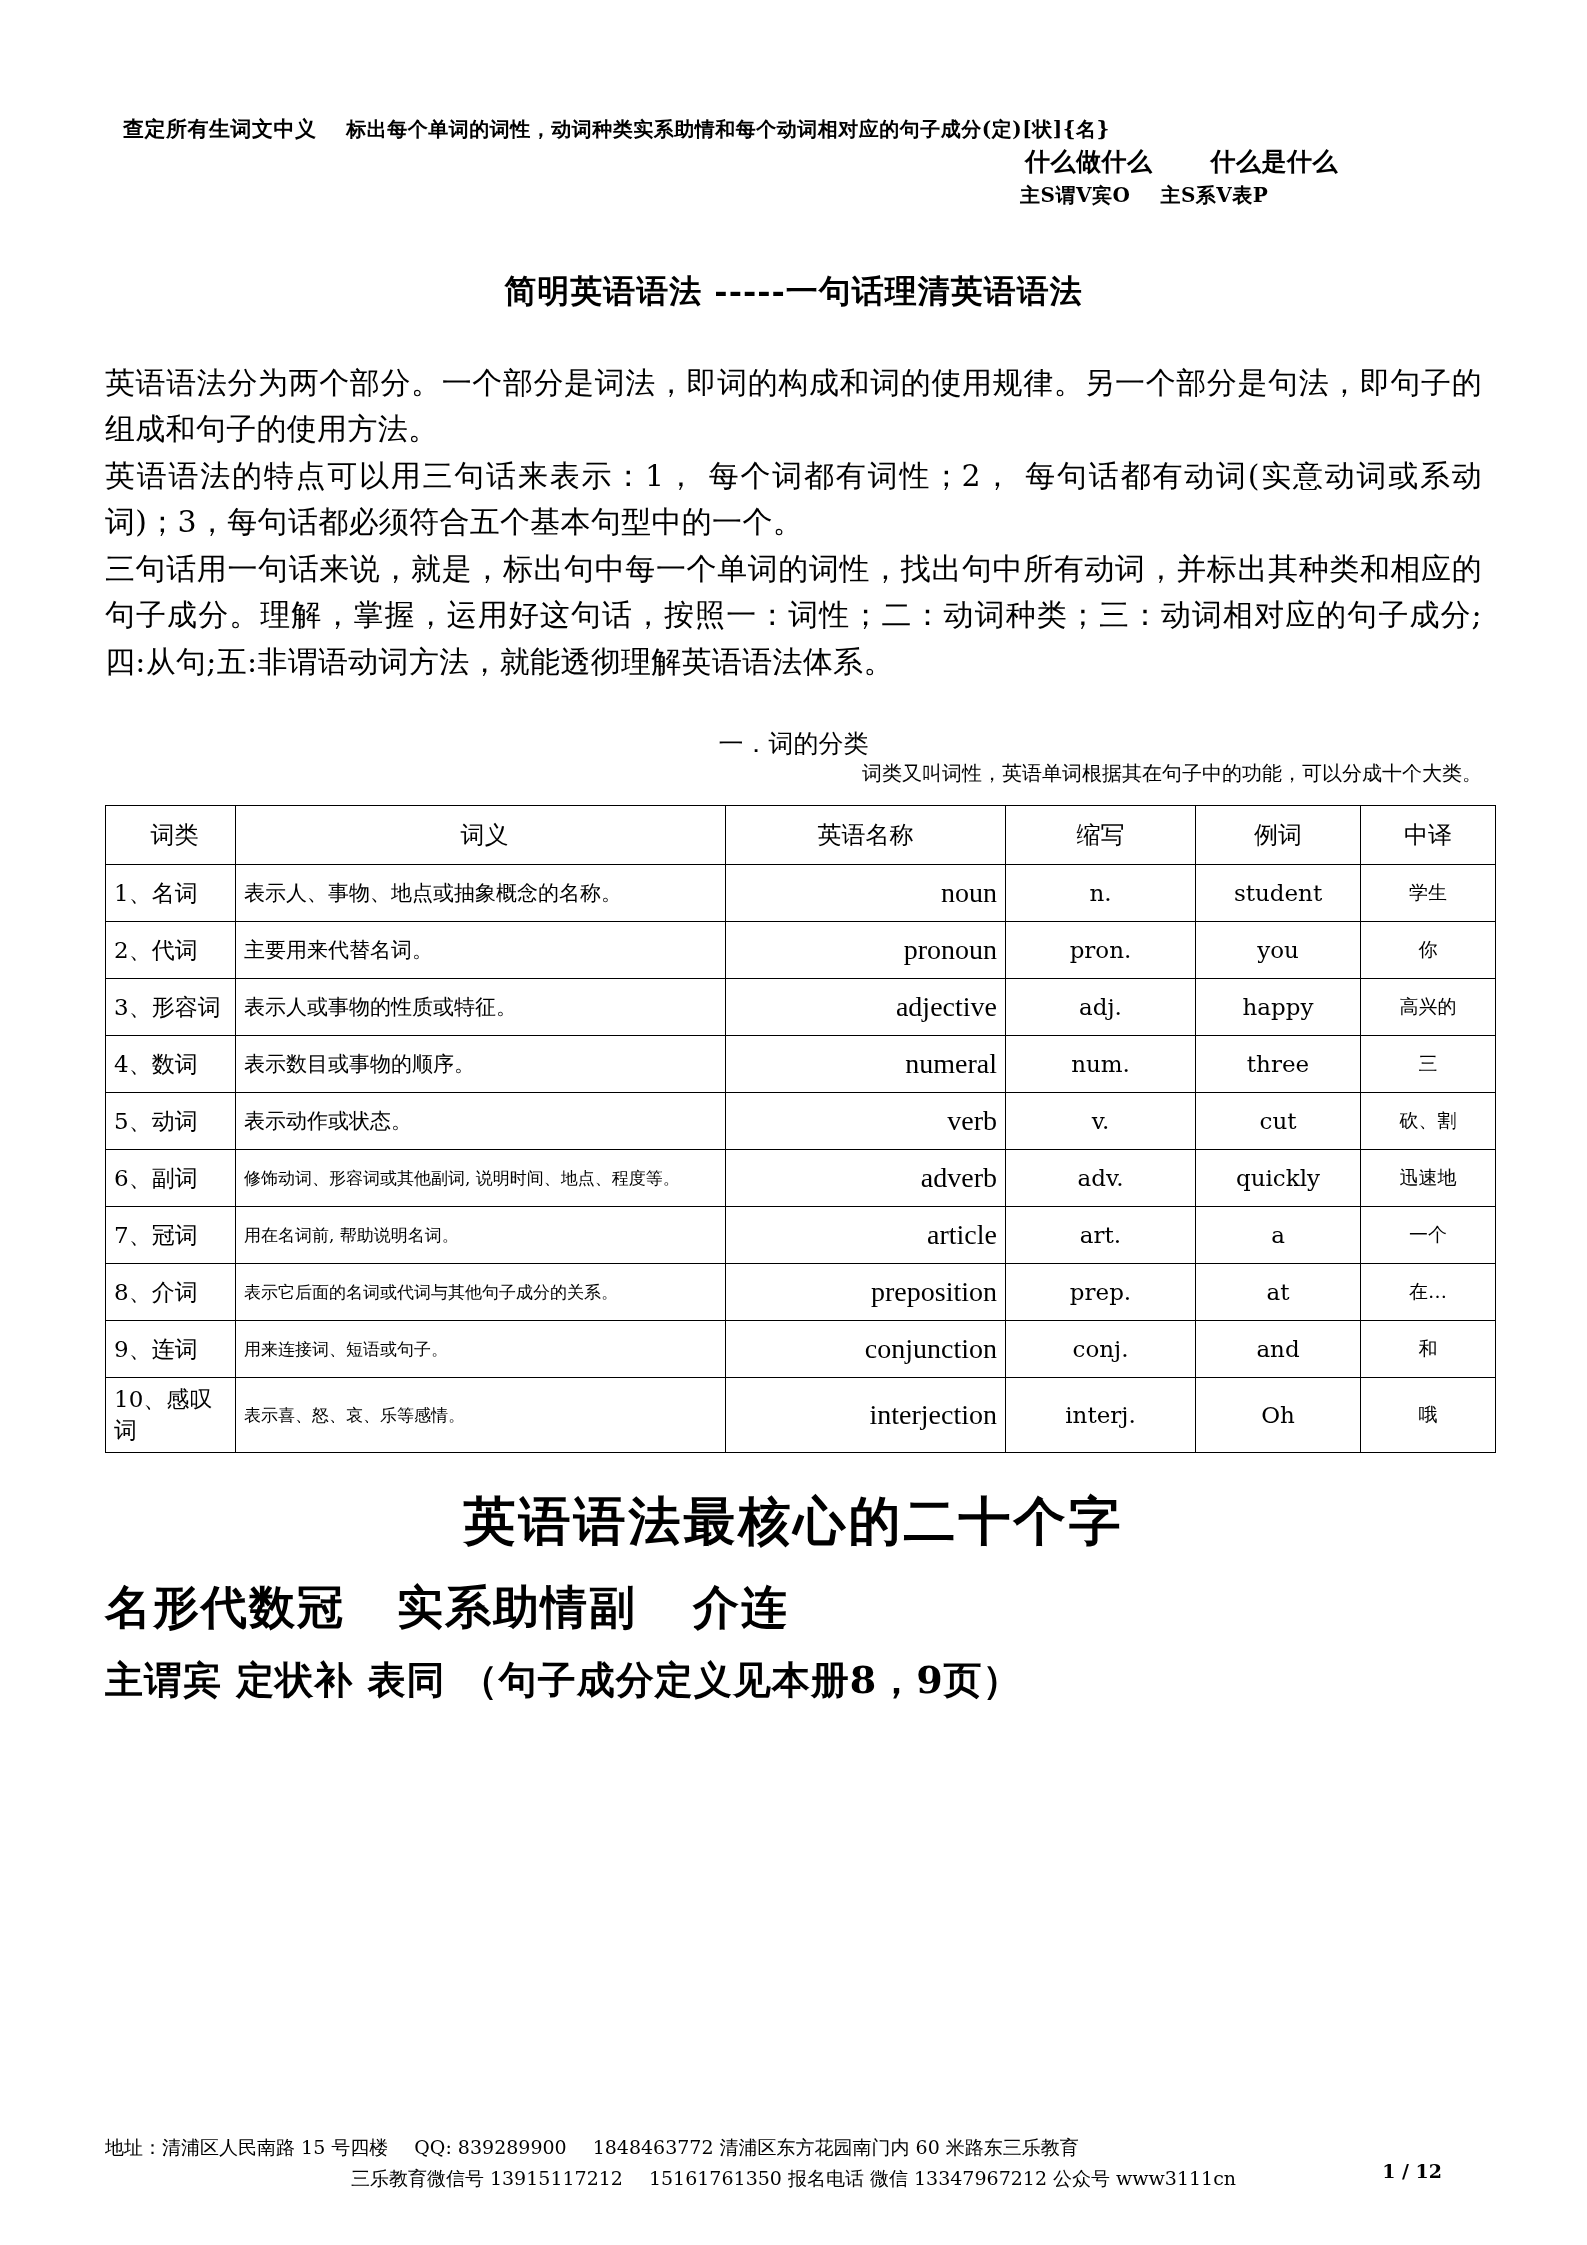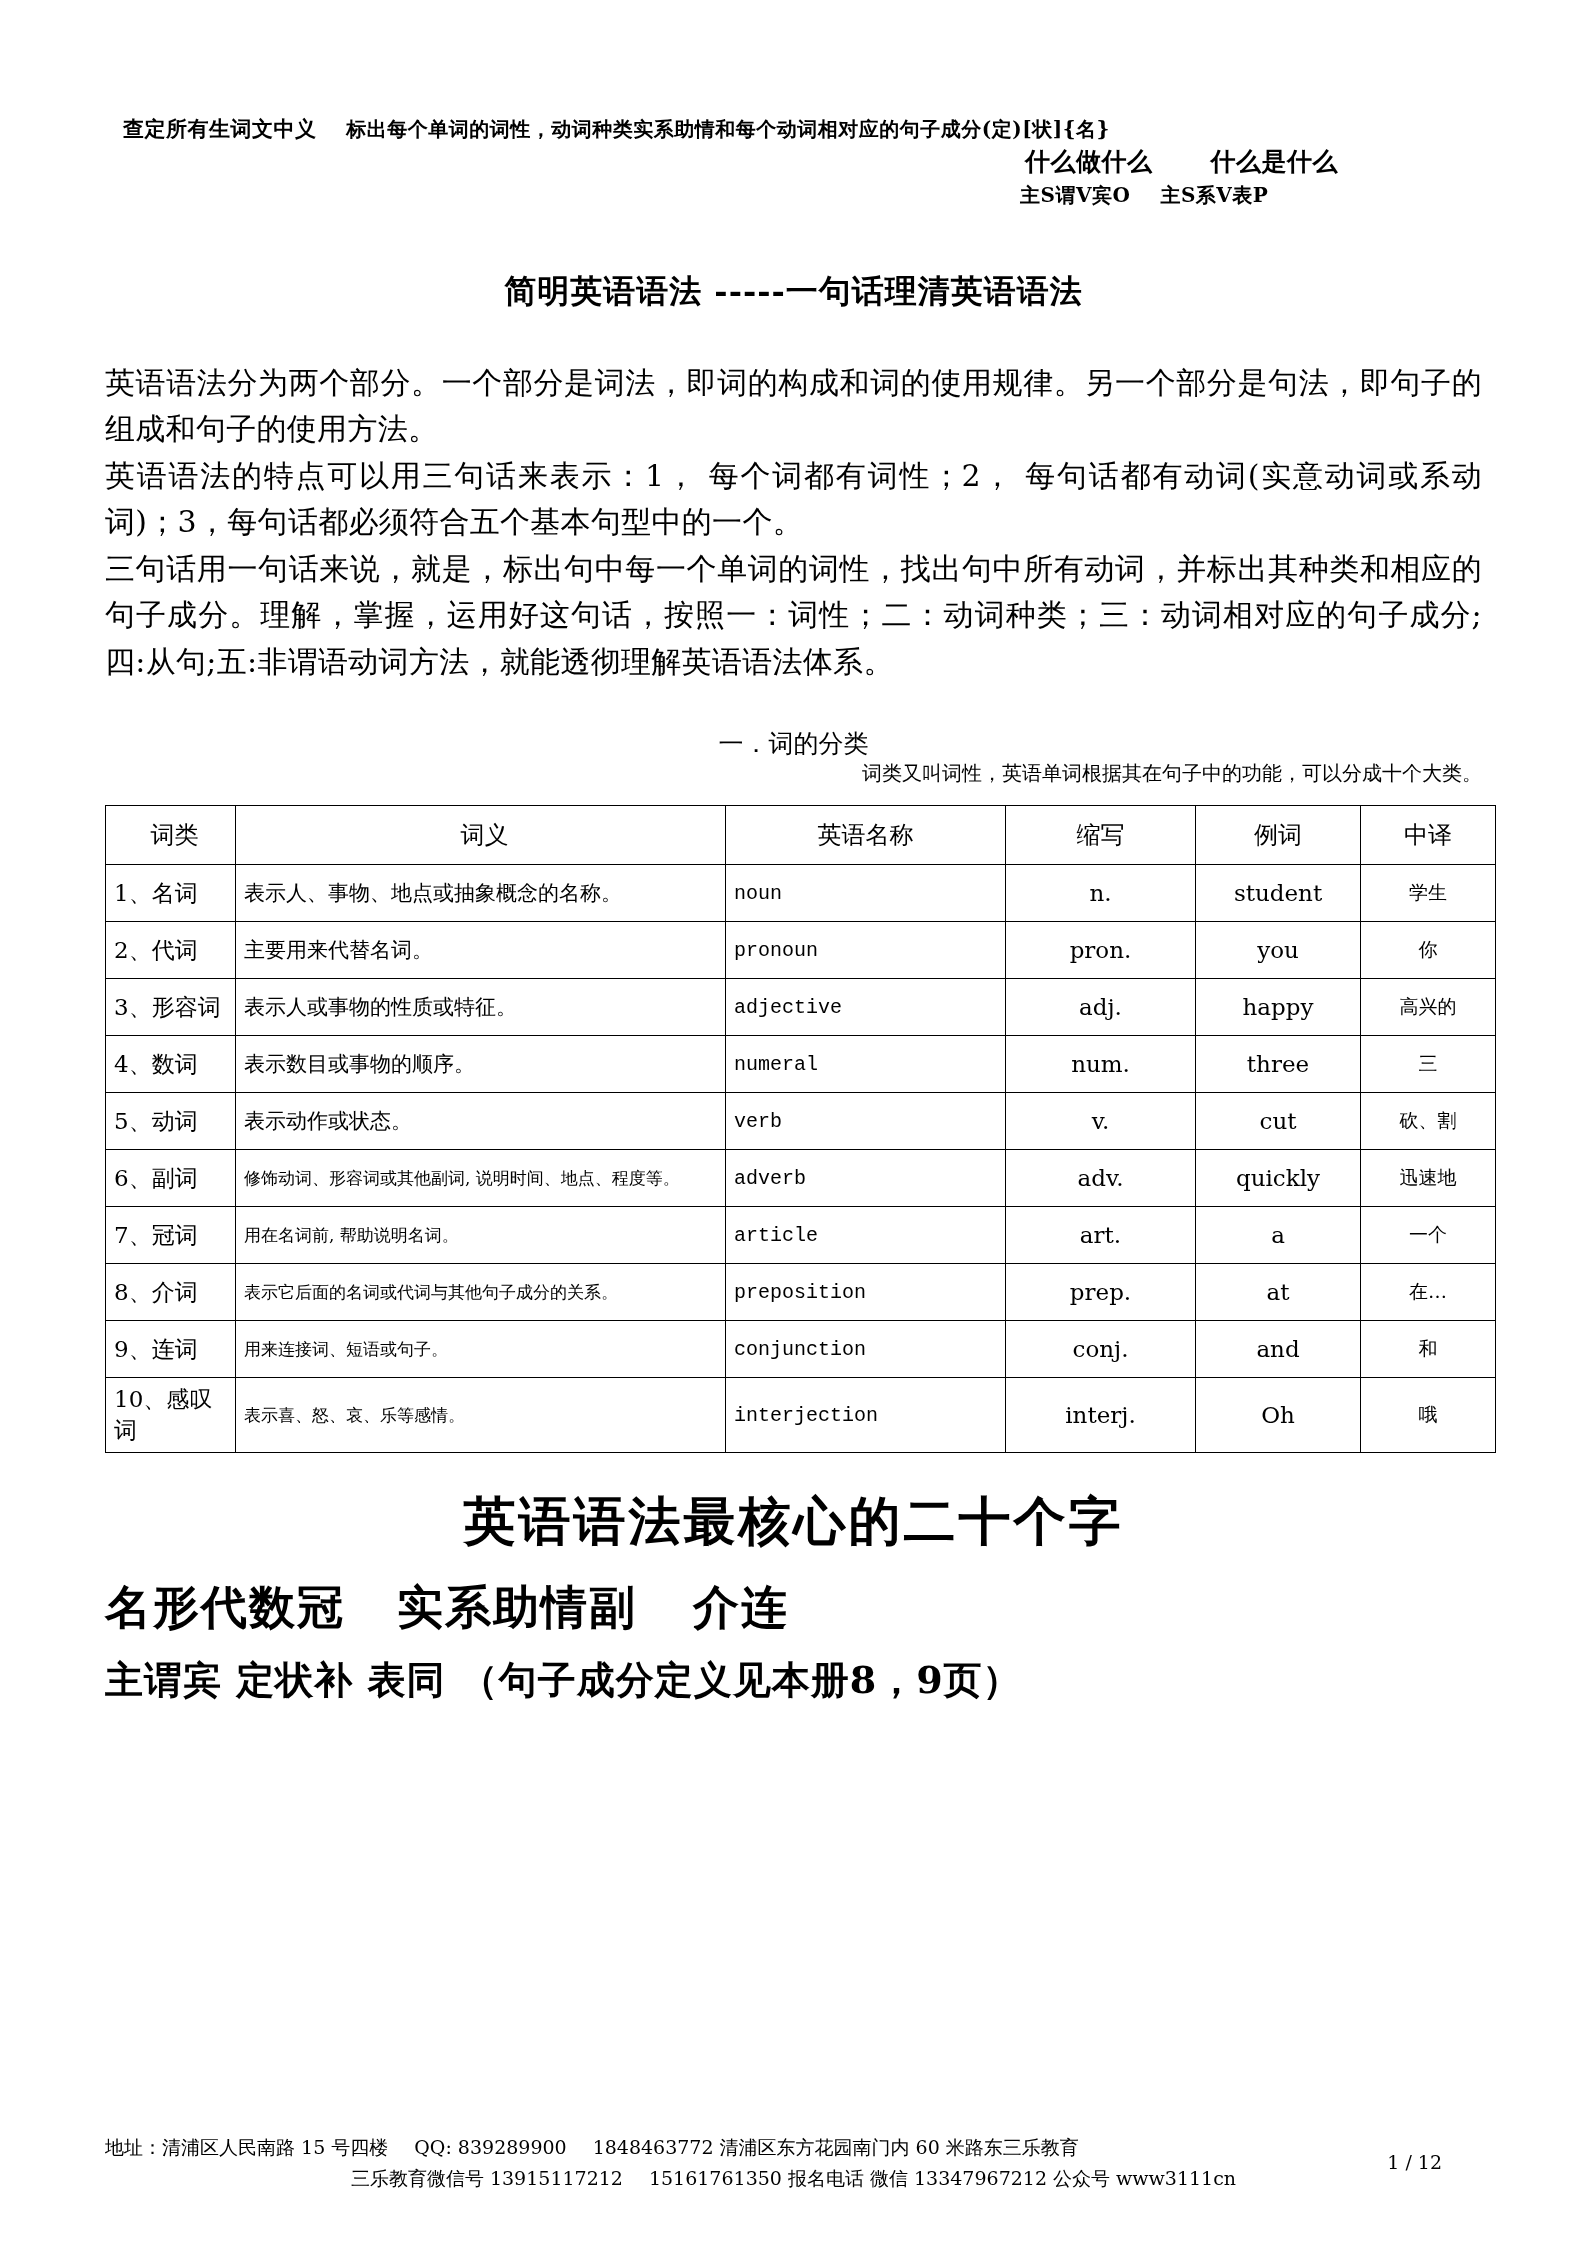--- a/index.html
+++ b/index.html
@@ -116,23 +116,23 @@
     margin-top: 46px;
   }
   .c-mean {
     font-size: 21px;
     text-align: left;
     padding-left: 10px;
     line-height: 1.35;
   }
   .c-mean.small { font-size: 17px; }
   .c-eng {
-    font-size: 20px;
-    text-align: left;
-    font-family: Liberation Mono, monospace;
+    font-size: 28px;
+    text-align: right;
+    font-family: Liberation Serif, serif;
   }
   .c-abbr {
     font-size: 23px;
     text-align: center;
   }
   .c-ex {
     font-size: 23px;
     text-align: center;
   }
   .c-cn {
@@ -172,22 +172,22 @@
     font-size: 19px;
     line-height: 1.6;
   }
   .footer .f-line1 { text-align: left; }
   .footer .f-line2 { text-align: center; position: relative; }
   .footer .f-line1 .sp { display: inline-block; width: 26px; }
   .footer .f-line2 .sp { display: inline-block; width: 26px; }
   .footer .pagenum {
     position: absolute;
     right: 40px;
-    bottom: 16px;
-    font-weight: 400;
+    bottom: 7px;
+    font-weight: 700;
     font-size: 19px;
   }
 </style>
 </head>
 <body>
 
 <div class="page">
 
   <div class="header-note">
     <span class="hn-line1">

